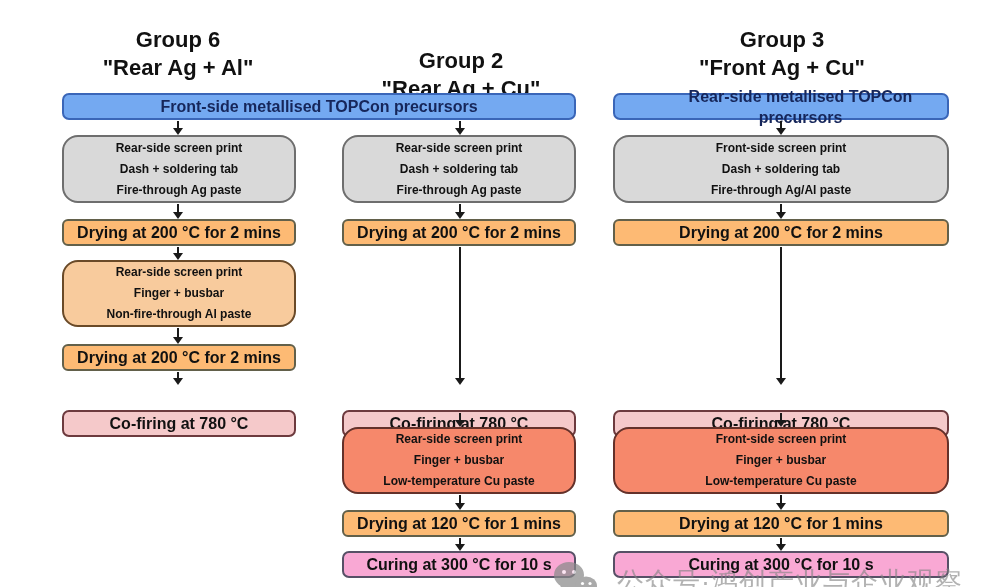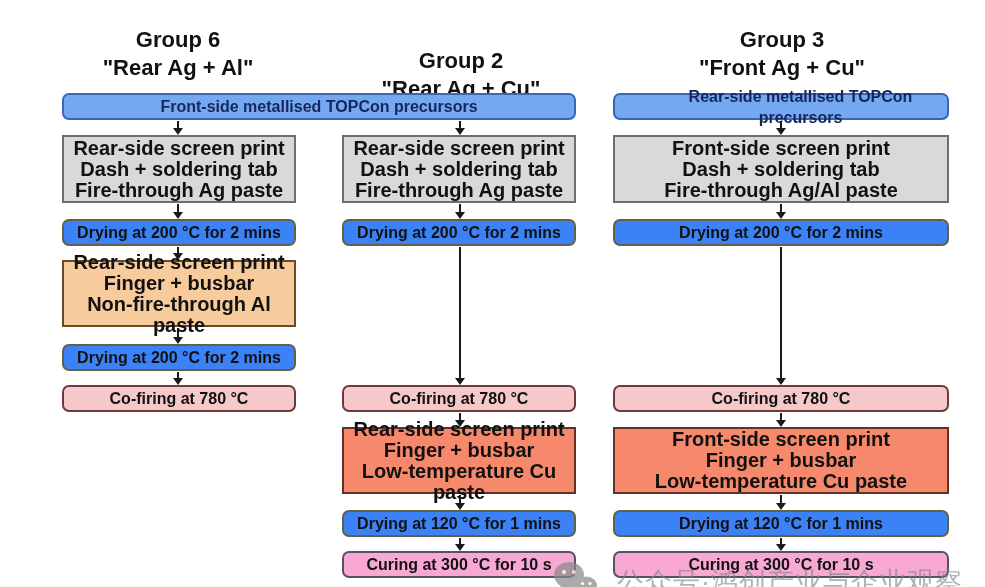--- a/index.html
+++ b/index.html
@@ -23,38 +23,38 @@
   }
   .group-header .title,
   .group-header .subtitle {
     font-size: 22px;
     line-height: 28px;
     white-space: nowrap;
   }
   .flowbox {
     position: absolute;
     box-sizing: border-box;
-    border-radius: 0;
+    border-radius: 16px;
     border: 2px solid #444;
     display: flex;
     align-items: center;
     justify-content: center;
     text-align: center;
     font-weight: 700;
-    font-size: 20px;
+    font-size: 12px;
     color: #111111;
     white-space: pre-line;
     line-height: 21px;
   }
   .small { border-radius: 7px; font-size: 16px; }
   .blue   { background: #74a9f1; border-color: #3a66b8; color: #16265a; }
   .gray   { background: #d9d9d9; border-color: #6e6e6e; }
-  .cream  { background: #3b82f6; border-color: #62604a; }
+  .cream  { background: #fdba74; border-color: #62604a; border-radius: 6px; }
   .orange { background: #f8cb9d; border-color: #6a4a28; }
-  .pink   { background: #f5c9ca; border-color: #6d3a3e; }
+  .pink   { background: #f5c9ca; border-color: #6d3a3e; margin-top: 25px; }
   .red    { background: #f6886b; border-color: #64312a; }
   .purple { background: #f9a8d4; border-color: #575066; }
 
   .arrow {
     position: absolute;
     width: 10px;
     display: flex;
     flex-direction: column;
     align-items: center;
   }

